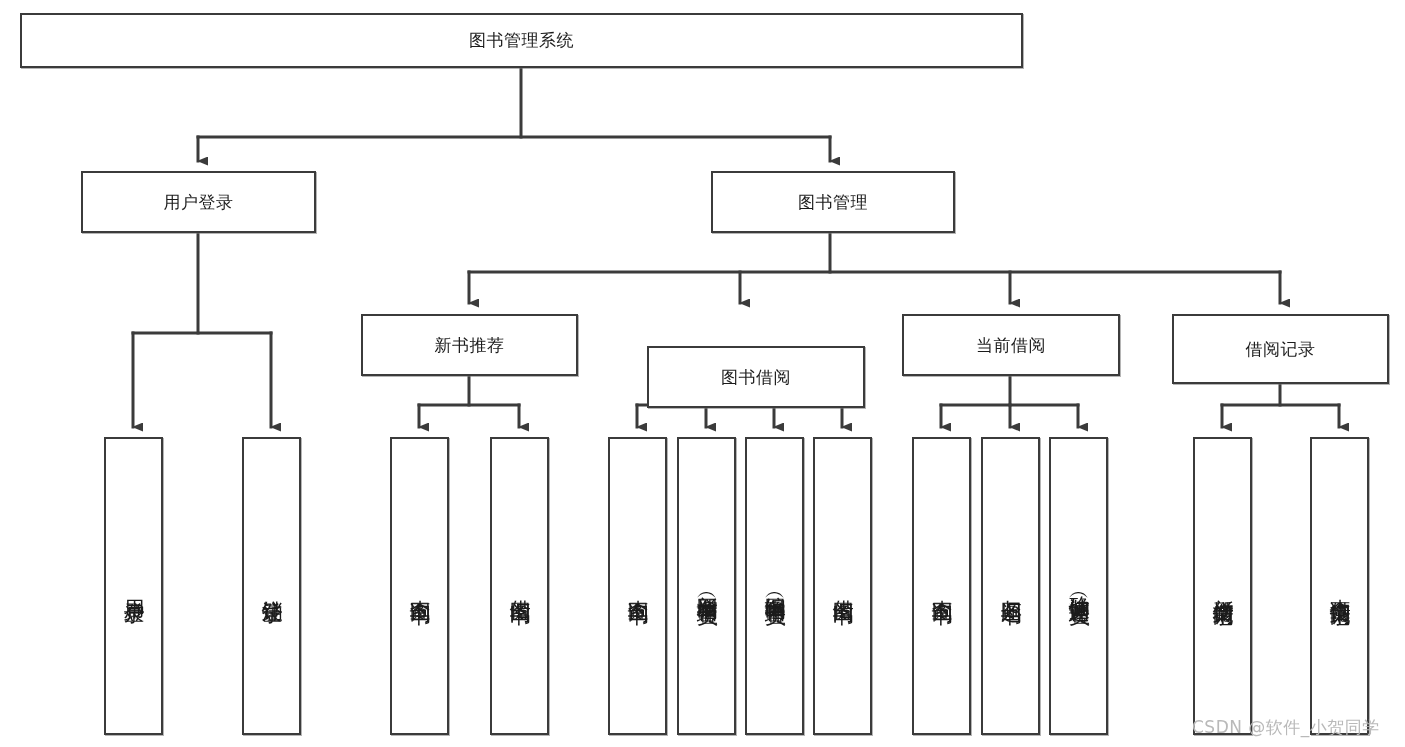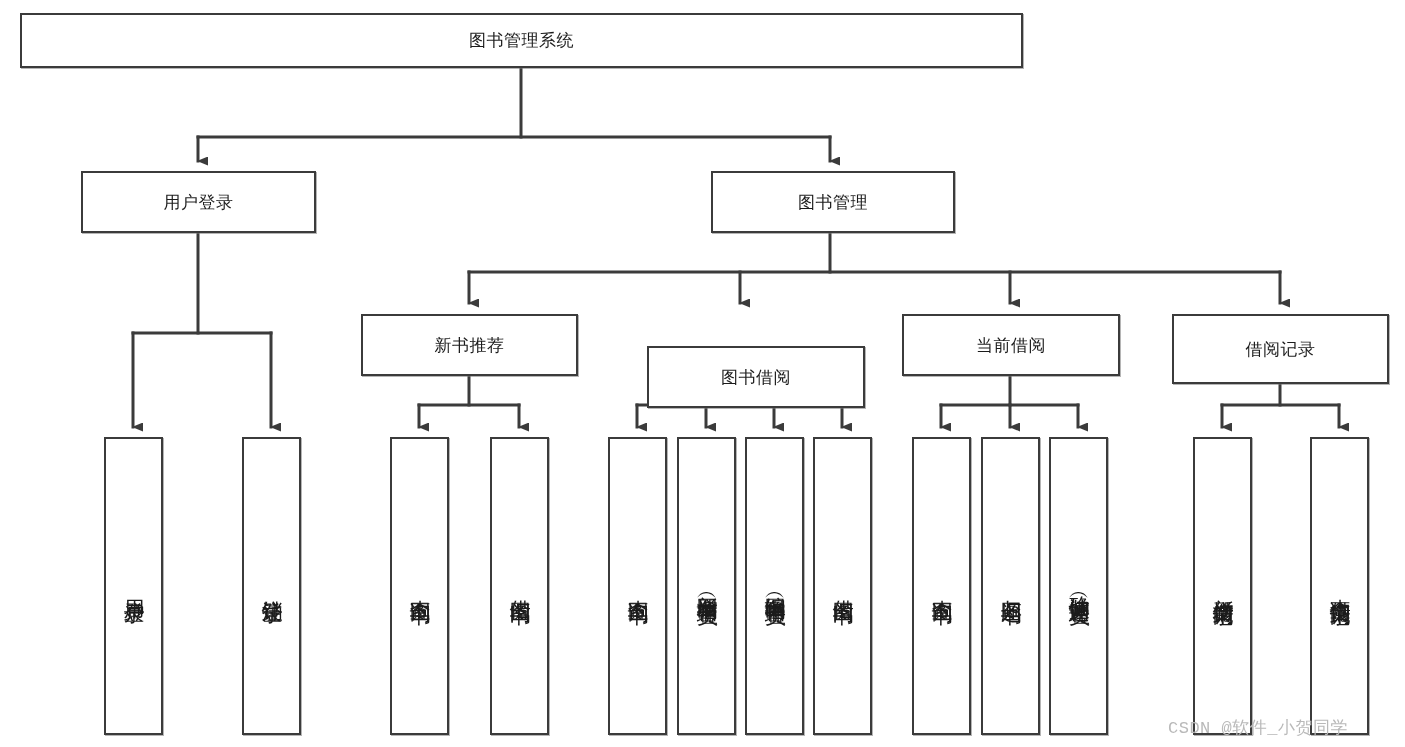--- a/index.html
+++ b/index.html
@@ -196,15 +196,15 @@
   </div>
 
   <div class="node vert" style="left:1193px; top:437px; width:59px; height:298px;">
     <span class="label">新增借阅记录</span>
   </div>
 
   <div class="node vert" style="left:1310px; top:437px; width:59px; height:298px;">
     <span class="label">查询借阅记录</span>
   </div>
 
-  <div class="watermark" style="left:1168px; top:716px;font-family:Liberation Mono, monospace;">CSDN @软件_小贺同学</div>
+  <div class="watermark" style="left:1192px; top:716px;">CSDN @软件_小贺同学</div>
 
 </div>
 
 </body></html>

